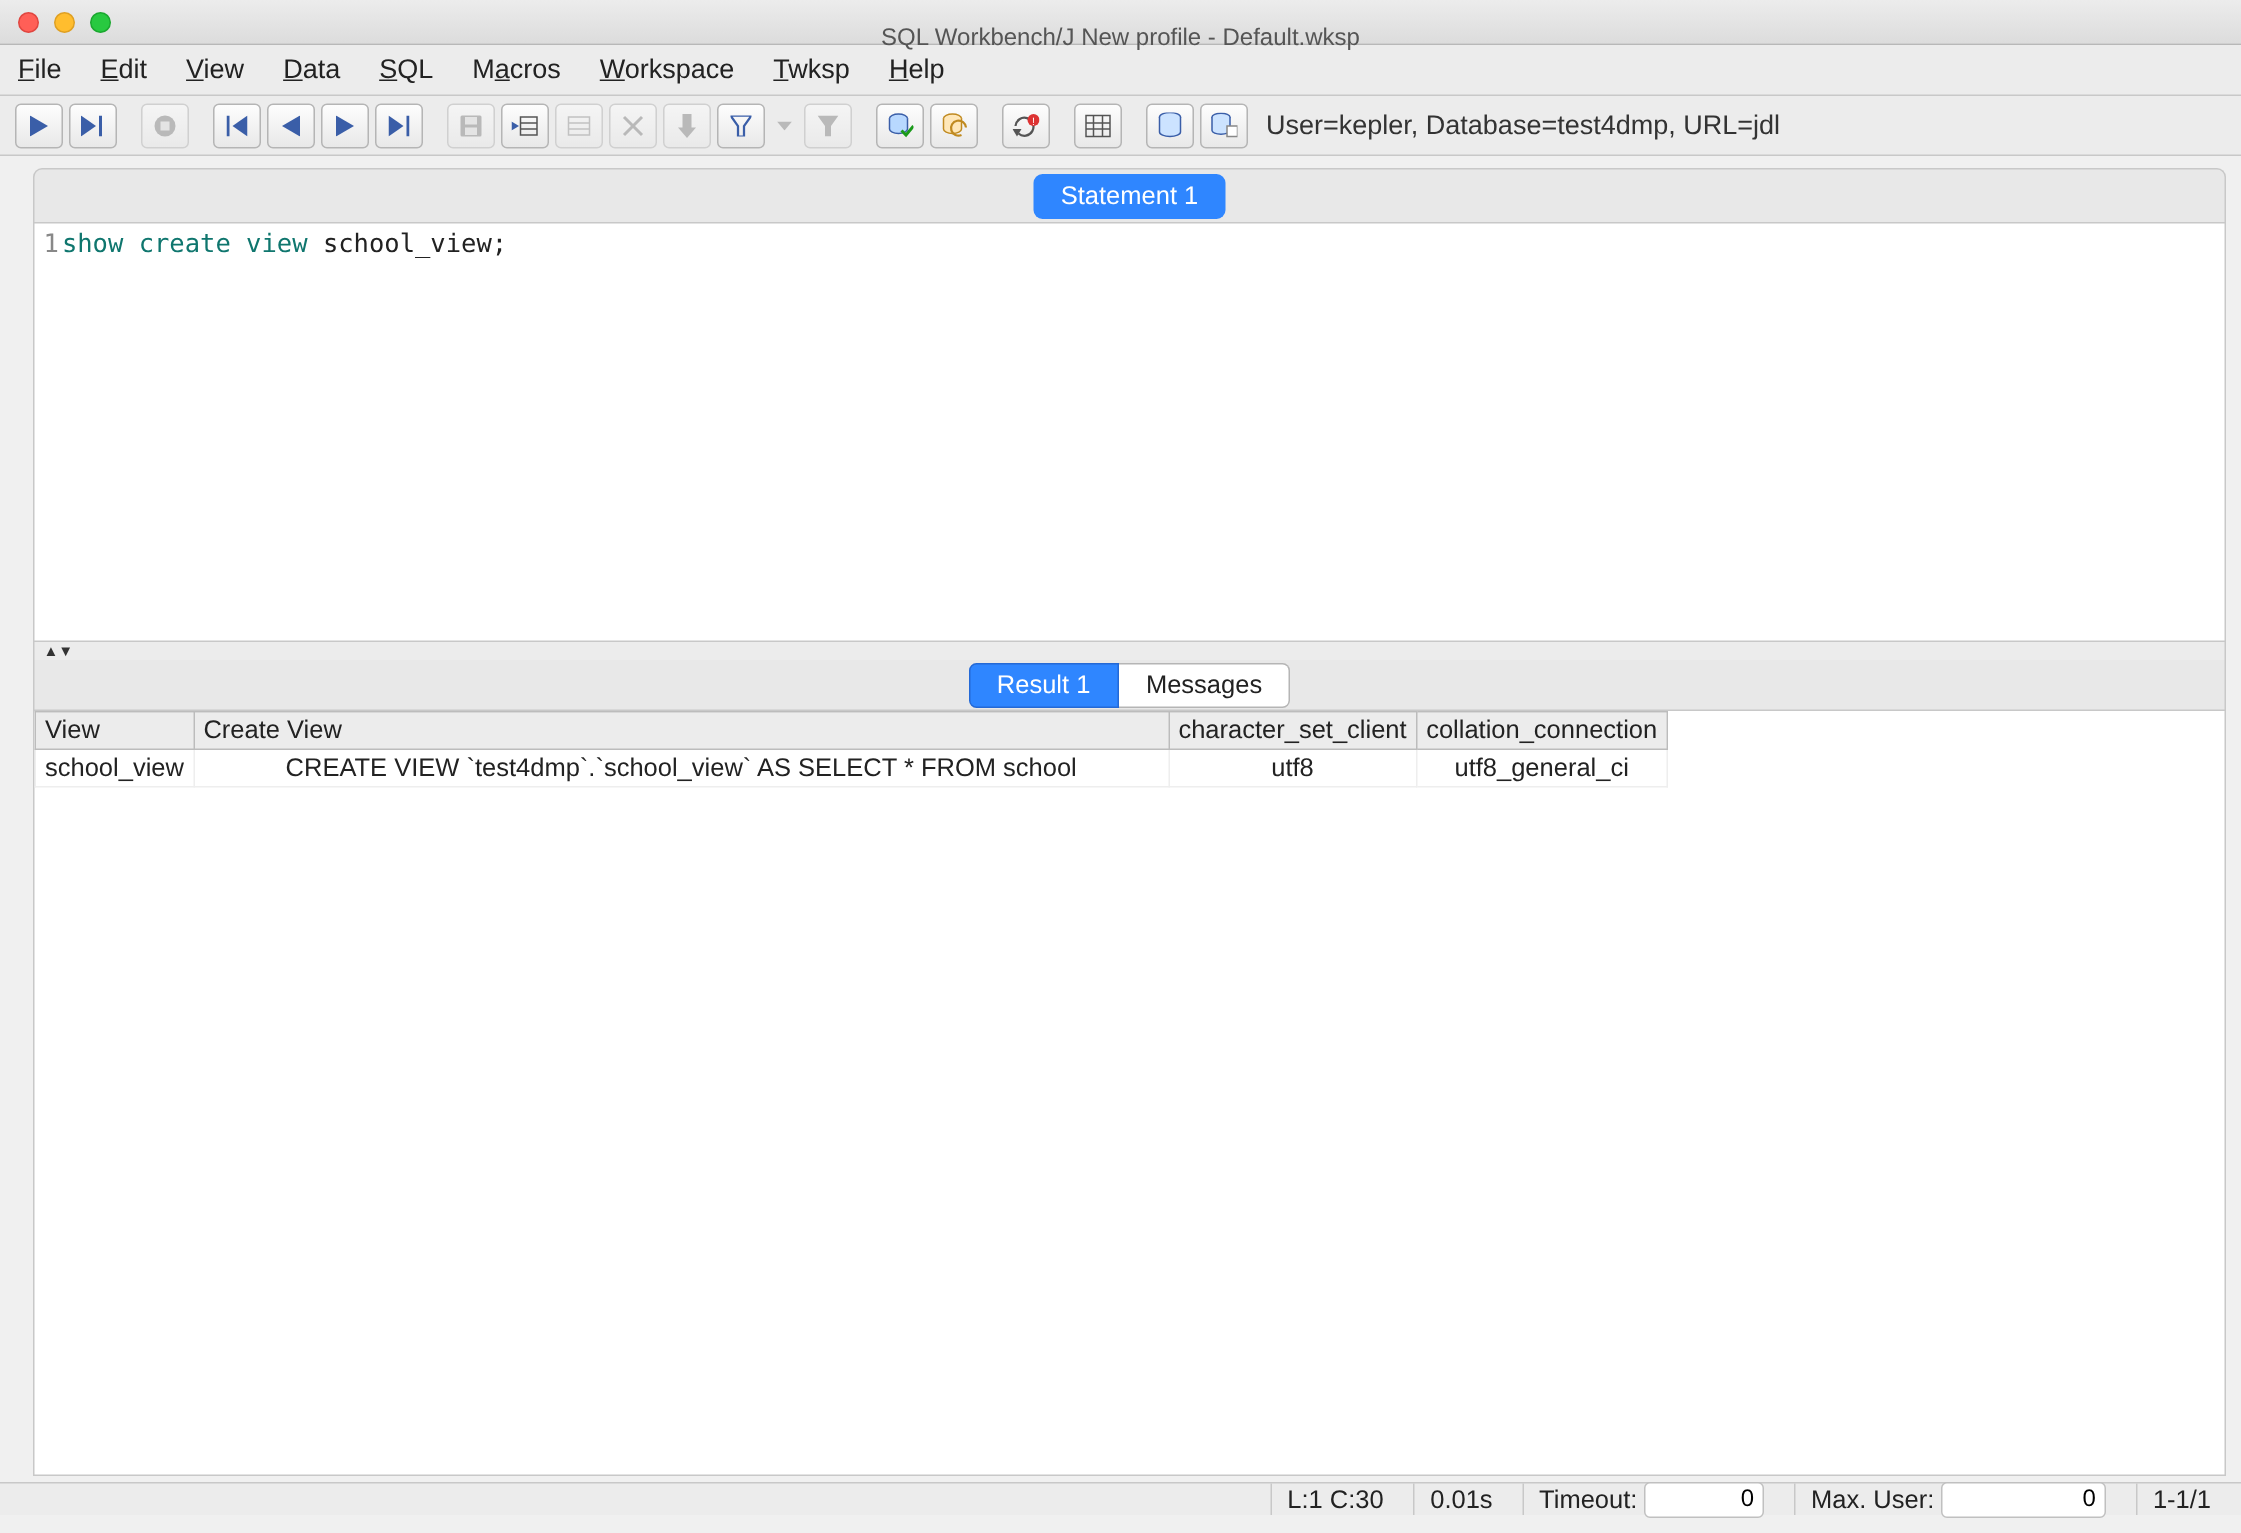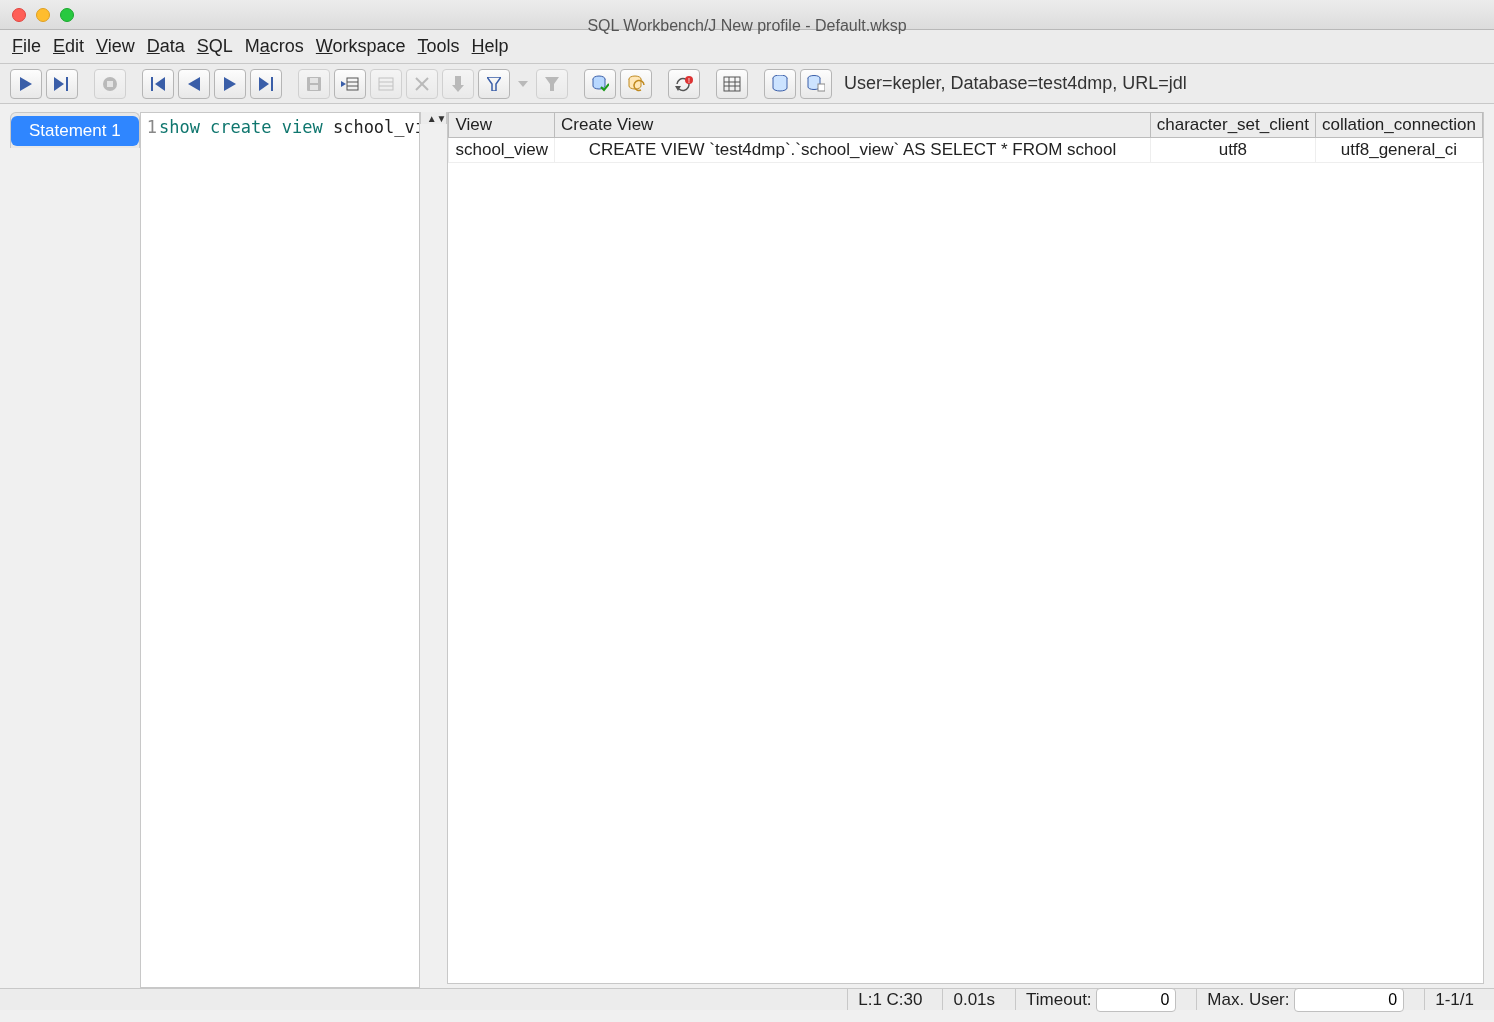--- a/index.html
+++ b/index.html
@@ -33,21 +33,21 @@
     font-size: 16px;
     color: #555;
     margin-top: 22px;
   }
   
   .menubar {
     height: 34px;
     display: flex;
     align-items: center;
     padding: 0 12px;
-    gap: 12px;
+    gap: 26px;
     background: #ececec;
     border-bottom: 1px solid #c8c8c8;
     font-size: 18px;
   }
   .menubar .menu-item { cursor: default; }
   .menubar .menu-item .ul { text-decoration: underline; }
   
   .toolbar {
     height: 40px;
     display: flex;
@@ -68,21 +68,21 @@
   .tb-btn.disabled { opacity: 0.5; }
   .tb-sep { width: 8px; }
   .conn-info {
     margin-left: 8px;
     font-size: 18px;
     color: #333;
     white-space: nowrap;
     overflow: hidden;
   }
   
-  .workarea { padding: 8px 10px 0 10px; display:flex; height: calc(1022px - 30px - 34px - 40px - 34px); }
+  .workarea { padding: 8px 10px 0 22px; display:flex; flex-direction:column; height: calc(1022px - 30px - 34px - 40px - 34px); }
   .statement-tab-row {
     height: 36px;
     display: flex;
     justify-content: center;
     align-items: center;
     background: #e8e8e8;
     border: 1px solid #c8c8c8;
     border-bottom: none;
     border-radius: 6px 6px 0 0;
   }
@@ -199,21 +199,21 @@
 </div>
 
 <div class="menubar">
   <span class="menu-item"><span class="ul">F</span><span>ile</span></span>
   <span class="menu-item"><span class="ul">E</span><span>dit</span></span>
   <span class="menu-item"><span class="ul">V</span><span>iew</span></span>
   <span class="menu-item"><span class="ul">D</span><span>ata</span></span>
   <span class="menu-item"><span class="ul">S</span><span>QL</span></span>
   <span class="menu-item"><span>M</span><span class="ul">a</span><span>cros</span></span>
   <span class="menu-item"><span class="ul">W</span><span>orkspace</span></span>
-  <span class="menu-item"><span class="ul">T</span><span>ools</span></span>
+  <span class="menu-item"><span class="ul">T</span><span>wksp</span></span>
   <span class="menu-item"><span class="ul">H</span><span>elp</span></span>
 </div>
 
 <div class="toolbar">
   <div class="tb-btn">
       <svg width="12" height="14">
         <polygon points="0,0 12,7 0,14" fill="#3a5ea8"></polygon>
       </svg>
     </div>
   <div class="tb-btn">
@@ -353,20 +353,26 @@
 </div>
 
 <div class="workarea">
   <div class="statement-tab-row">
     <div class="statement-tab">Statement 1</div>
   </div>
   <div class="editor"><span class="ln">1</span><span class="kw">show create view</span><span> school_view;</span></div>
 
   <div class="splitter">▲▼</div>
 
+  <div class="result-tab-row">
+    <div class="result-tabs">
+      <div class="rtab active">Result 1</div>
+      <div class="rtab inactive">Messages</div>
+    </div>
+  </div>
 
   <div class="result-grid-wrap">
     <table class="result">
       <thead>
           <tr>
         <th>View</th>
         <th style="width:650px">Create View</th>
         <th>character_set_client</th>
         <th>collation_connection</th>
       </tr>

